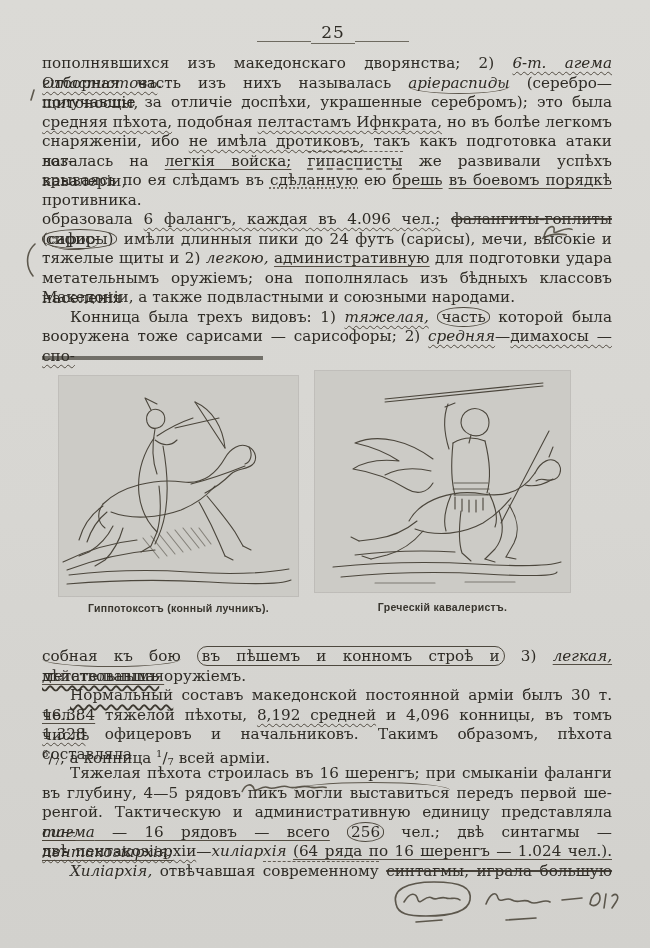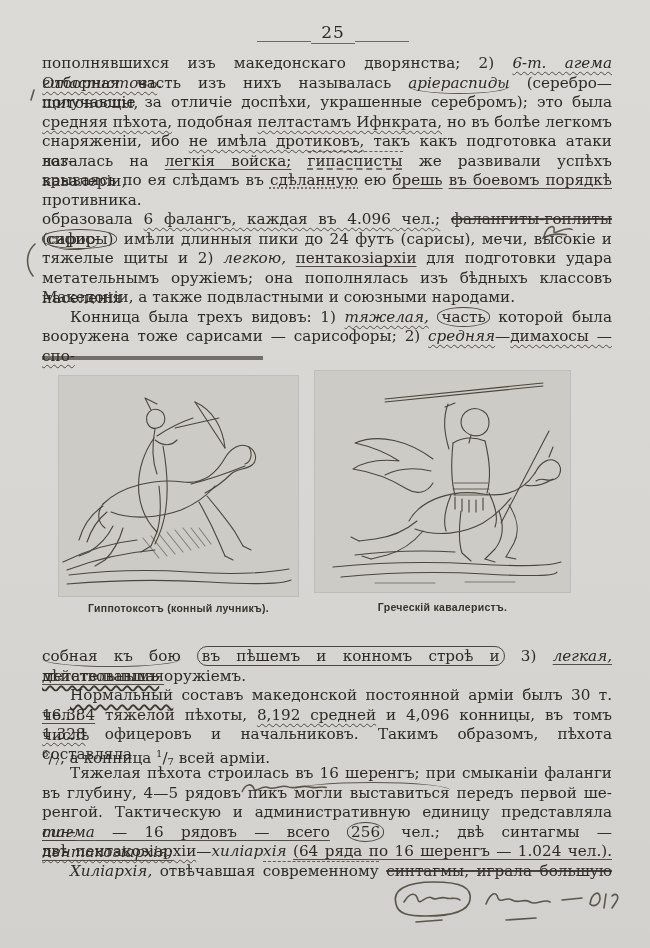--- a/index.html
+++ b/index.html
@@ -61,21 +61,21 @@
       <div class="line"><span>пополнявшихся изъ македонскаго дворянства; 2) </span><span class="it u-wavy">6-т. агема гипаспистовъ</span><span>.</span></div>
       <div class="line"><span>Отборная часть изъ нихъ называлась </span><span class="it u-curve">аріераспиды</span><span> (серебро—щитоносцы,</span></div>
       <div class="line"><span>получавшіе за отличіе доспѣхи, украшенные серебромъ); это была</span></div>
       <div class="line"><span class="u-wavy">средняя пѣхота,</span><span> подобная </span><span class="u-wavy">пелтастамъ Ифнкрата,</span><span> но въ болѣе легкомъ</span></div>
       <div class="line"><span>снаряженіи, ибо </span><span class="u-wavy">не имѣла дротиковъ,</span><span> такъ какъ подготовка атаки воз-</span></div>
       <div class="line"><span>лагалась на </span><span class="u-line">легкія войска;</span><span> </span><span class="u-dash o-dash">гипасписты</span><span> же развивали успѣхъ кавалеріи,</span></div>
       <div class="line"><span>врываясь по ея слѣдамъ въ </span><span class="u-dot">сдѣланную</span><span> ею </span><span class="u-line">брешь</span><span> </span><span class="u-line">въ боевомъ порядкѣ</span></div>
       <div class="line nj"><span>противника.</span></div>
       <div class="line"><span>образовала </span><span class="u-wavy">6 фалангъ, каждая въ 4.096 чел.;</span><span> </span><span class="strike">фалангиты-гоплиты</span><span> (</span><span class="u-curve">сарис-</span></div>
       <div class="line"><span class="circle">сифоры)</span><span> имѣли длинныя пики до 24 футъ (сарисы), мечи, высокіе и</span></div>
-      <div class="line"><span>тяжелые щиты и 2) </span><span class="it">легкою,</span><span> </span><span class="u-line">пентакозіархіи</span><span> для подготовки удара</span></div>
+      <div class="line"><span>тяжелые щиты и 2) </span><span class="it">легкою,</span><span> </span><span class="u-line">административную</span><span> для подготовки удара</span></div>
       <div class="line"><span>метательнымъ оружіемъ; она пополнялась изъ бѣдныхъ классовъ населенія</span></div>
       <div class="line nj"><span>Македоніи, а также подвластными и союзными народами.</span></div>
       <div class="line ind"><span>Конница была трехъ видовъ: 1) </span><span class="it u-wavy">тяжелая,</span><span> </span><span class="circle">часть</span><span> которой была</span></div>
       <div class="line"><span class="u-smudge">вооружена тоже сарисами</span><span> — сарисофоры; 2) </span><span class="it u-wavy">средняя</span><span>—</span><span class="u-wavy">димахосы — спо-</span></div>
     </div>
 
   <div id="fig-left" class="panel">
     <svg class="art" width="239" height="220" viewBox="0 0 239 220">
       <path d="M10 199 Q70 192 130 196 T230 193"></path>
       <path d="M8 208 Q80 202 150 206 T232 204"></path>

